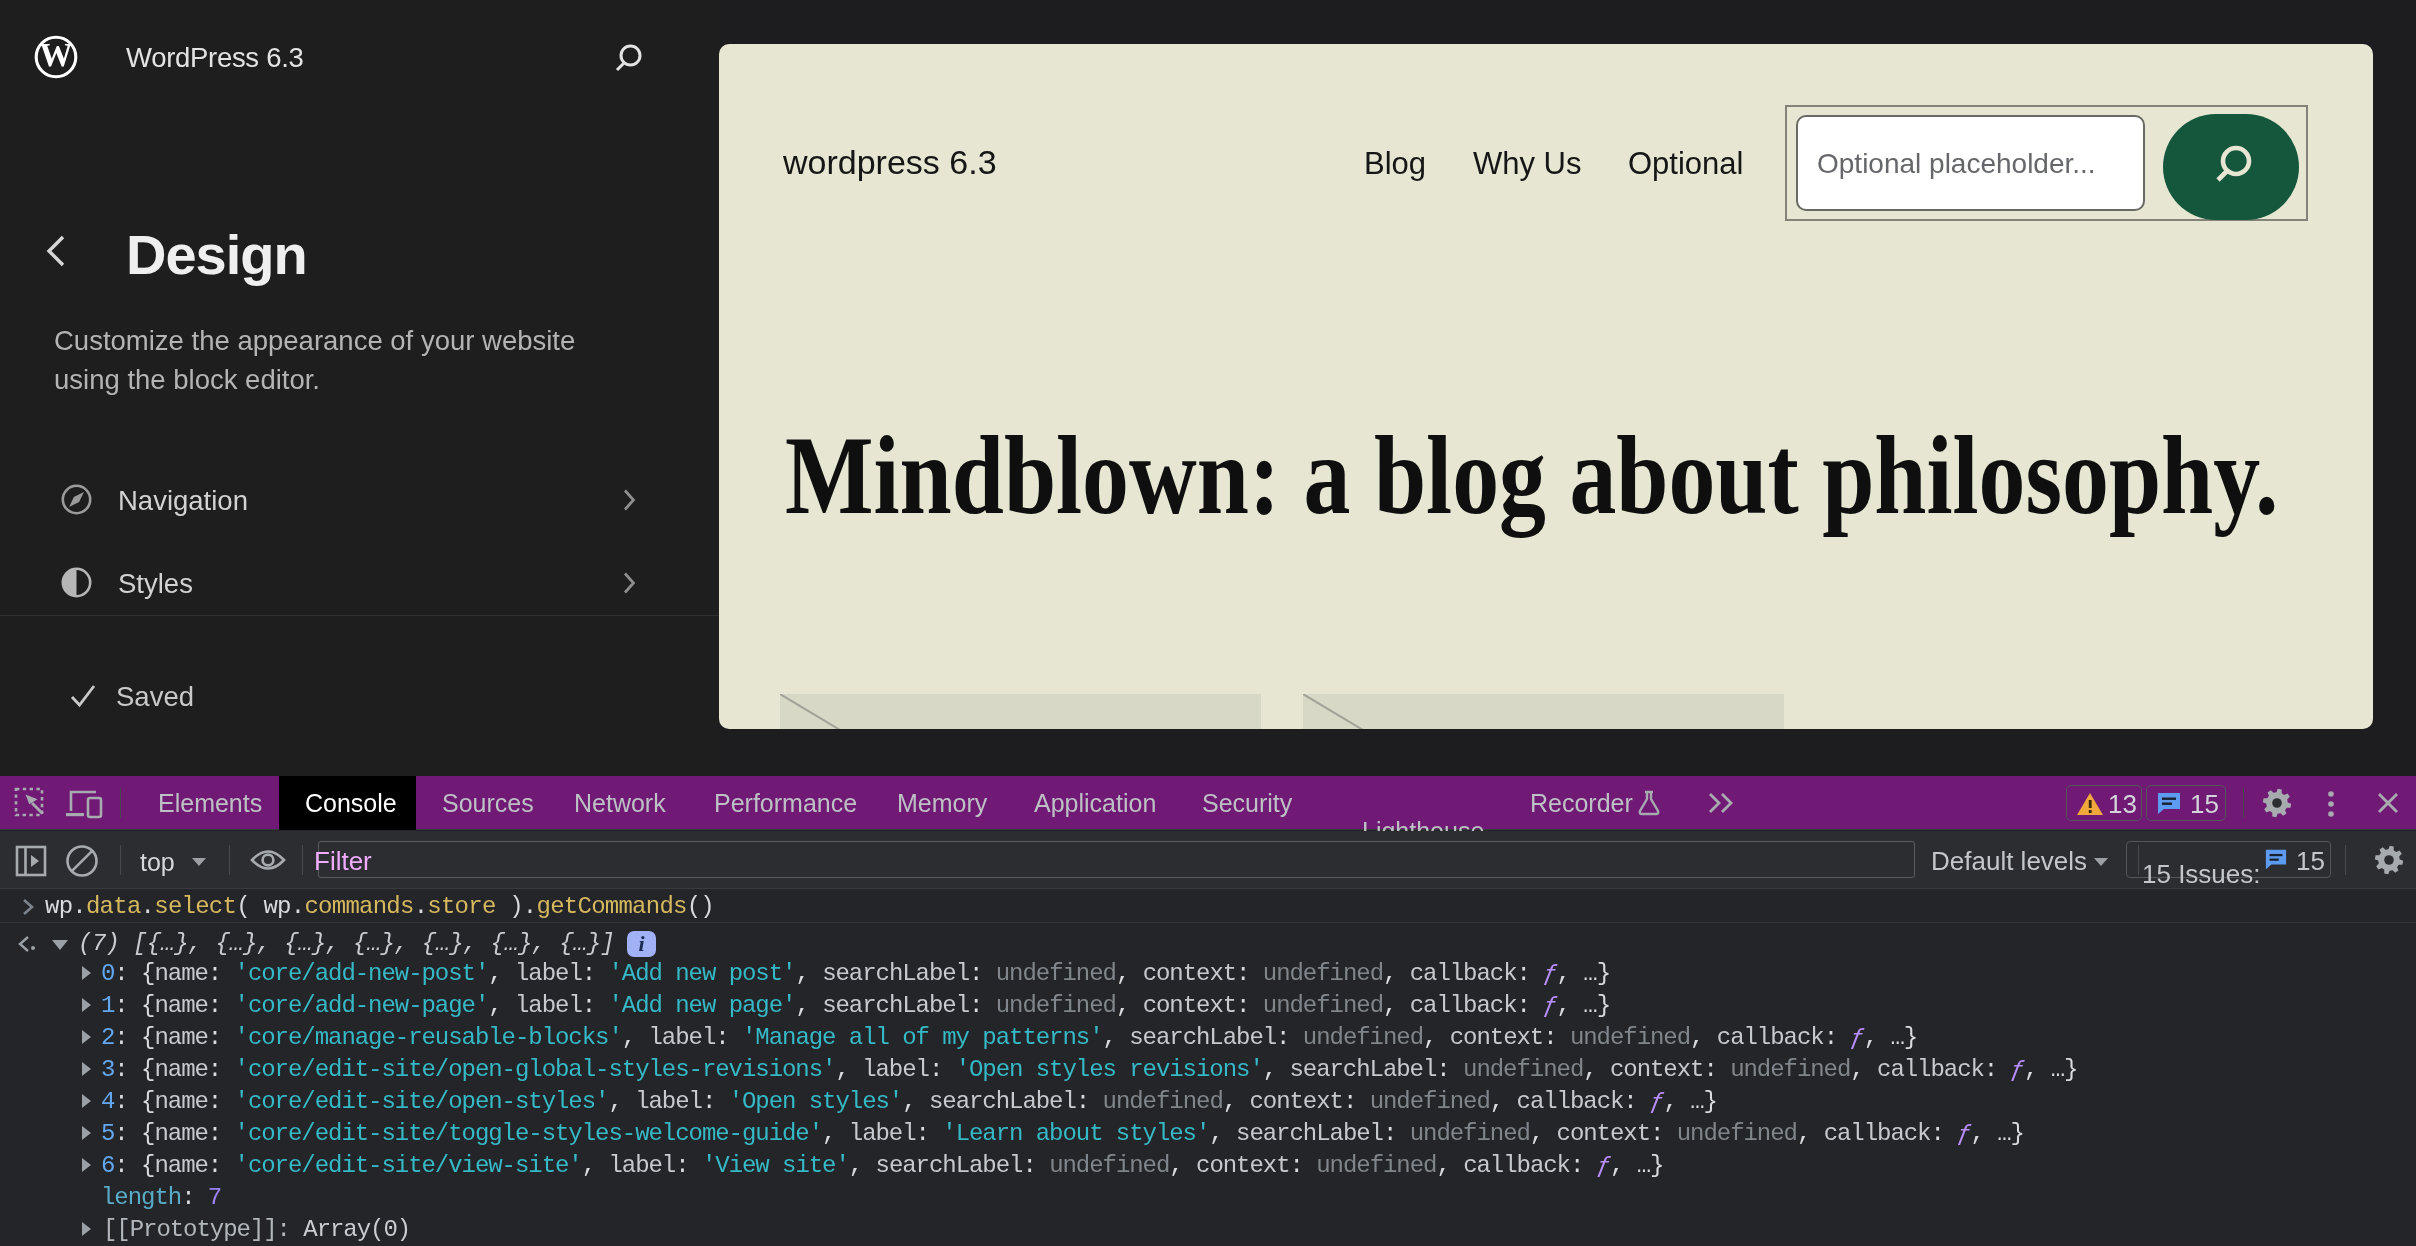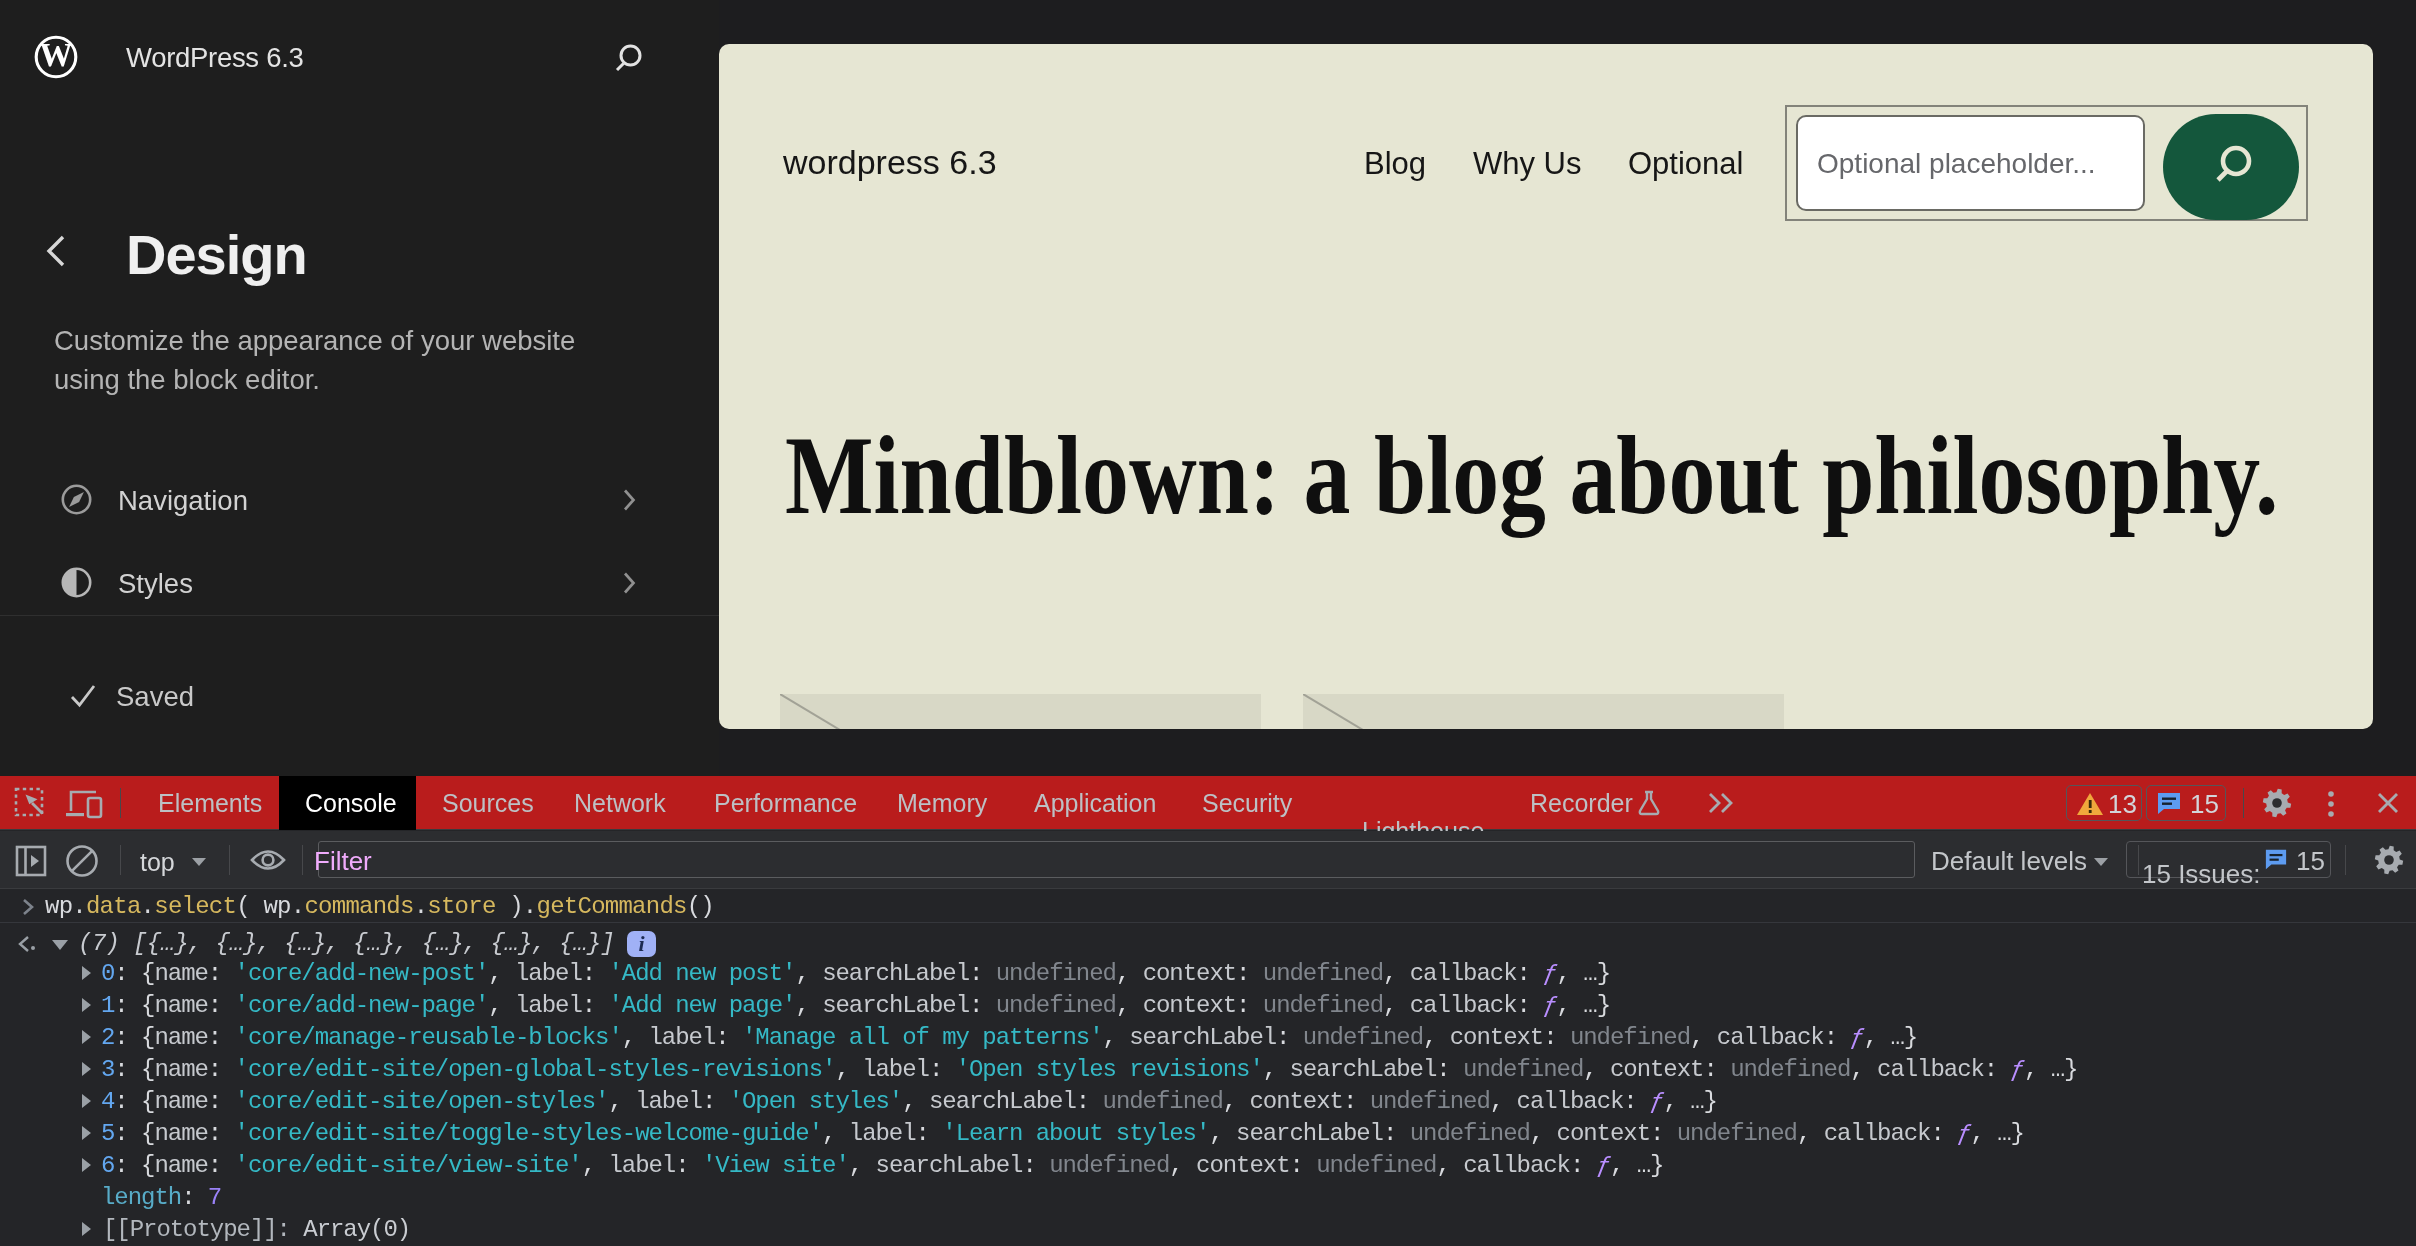--- a/index.html
+++ b/index.html
@@ -96,21 +96,21 @@
     </div>
     <div class="abs" style="left:584px;top:650px;width:481px;height:120px;background:#d8d8c6;overflow:hidden;">
       <svg width="481" height="120">
           <line x1="0" y1="0" x2="140" y2="84" stroke="#a2a296" stroke-width="2"></line>
         </svg>
     </div>
   </div>
 
   <div class="abs" id="devtools" style="left:0;top:776px;width:2416px;height:470px;background:#242528;">
 
-    <div class="abs" id="tabbar" style="left:0;top:0;width:2416px;height:54px;background:#b91c1c;border-bottom:1px solid #3a3b3e;">
+    <div class="abs" id="tabbar" style="left:0;top:0;width:2416px;height:54px;background:#701a75;border-bottom:1px solid #3a3b3e;">
 
       <svg class="abs" style="left:14px;top:11px;" width="34" height="34" viewBox="0 0 34 34">
         <g stroke="#a7abb0" stroke-width="2.6" fill="none" stroke-dasharray="3.4 3.4">
           <rect x="2" y="2" width="26" height="26"></rect>
         </g>
         <line x1="28.5" y1="26.5" x2="18" y2="16" stroke="#a7abb0" stroke-width="2.8"></line>
         <path d="M11.5 7.5 L23.5 12.3 L15.3 17.3 Z" fill="#a7abb0"></path>
       </svg>
 
       <svg class="abs" style="left:64px;top:13px;" width="40" height="32" viewBox="0 0 40 32">

